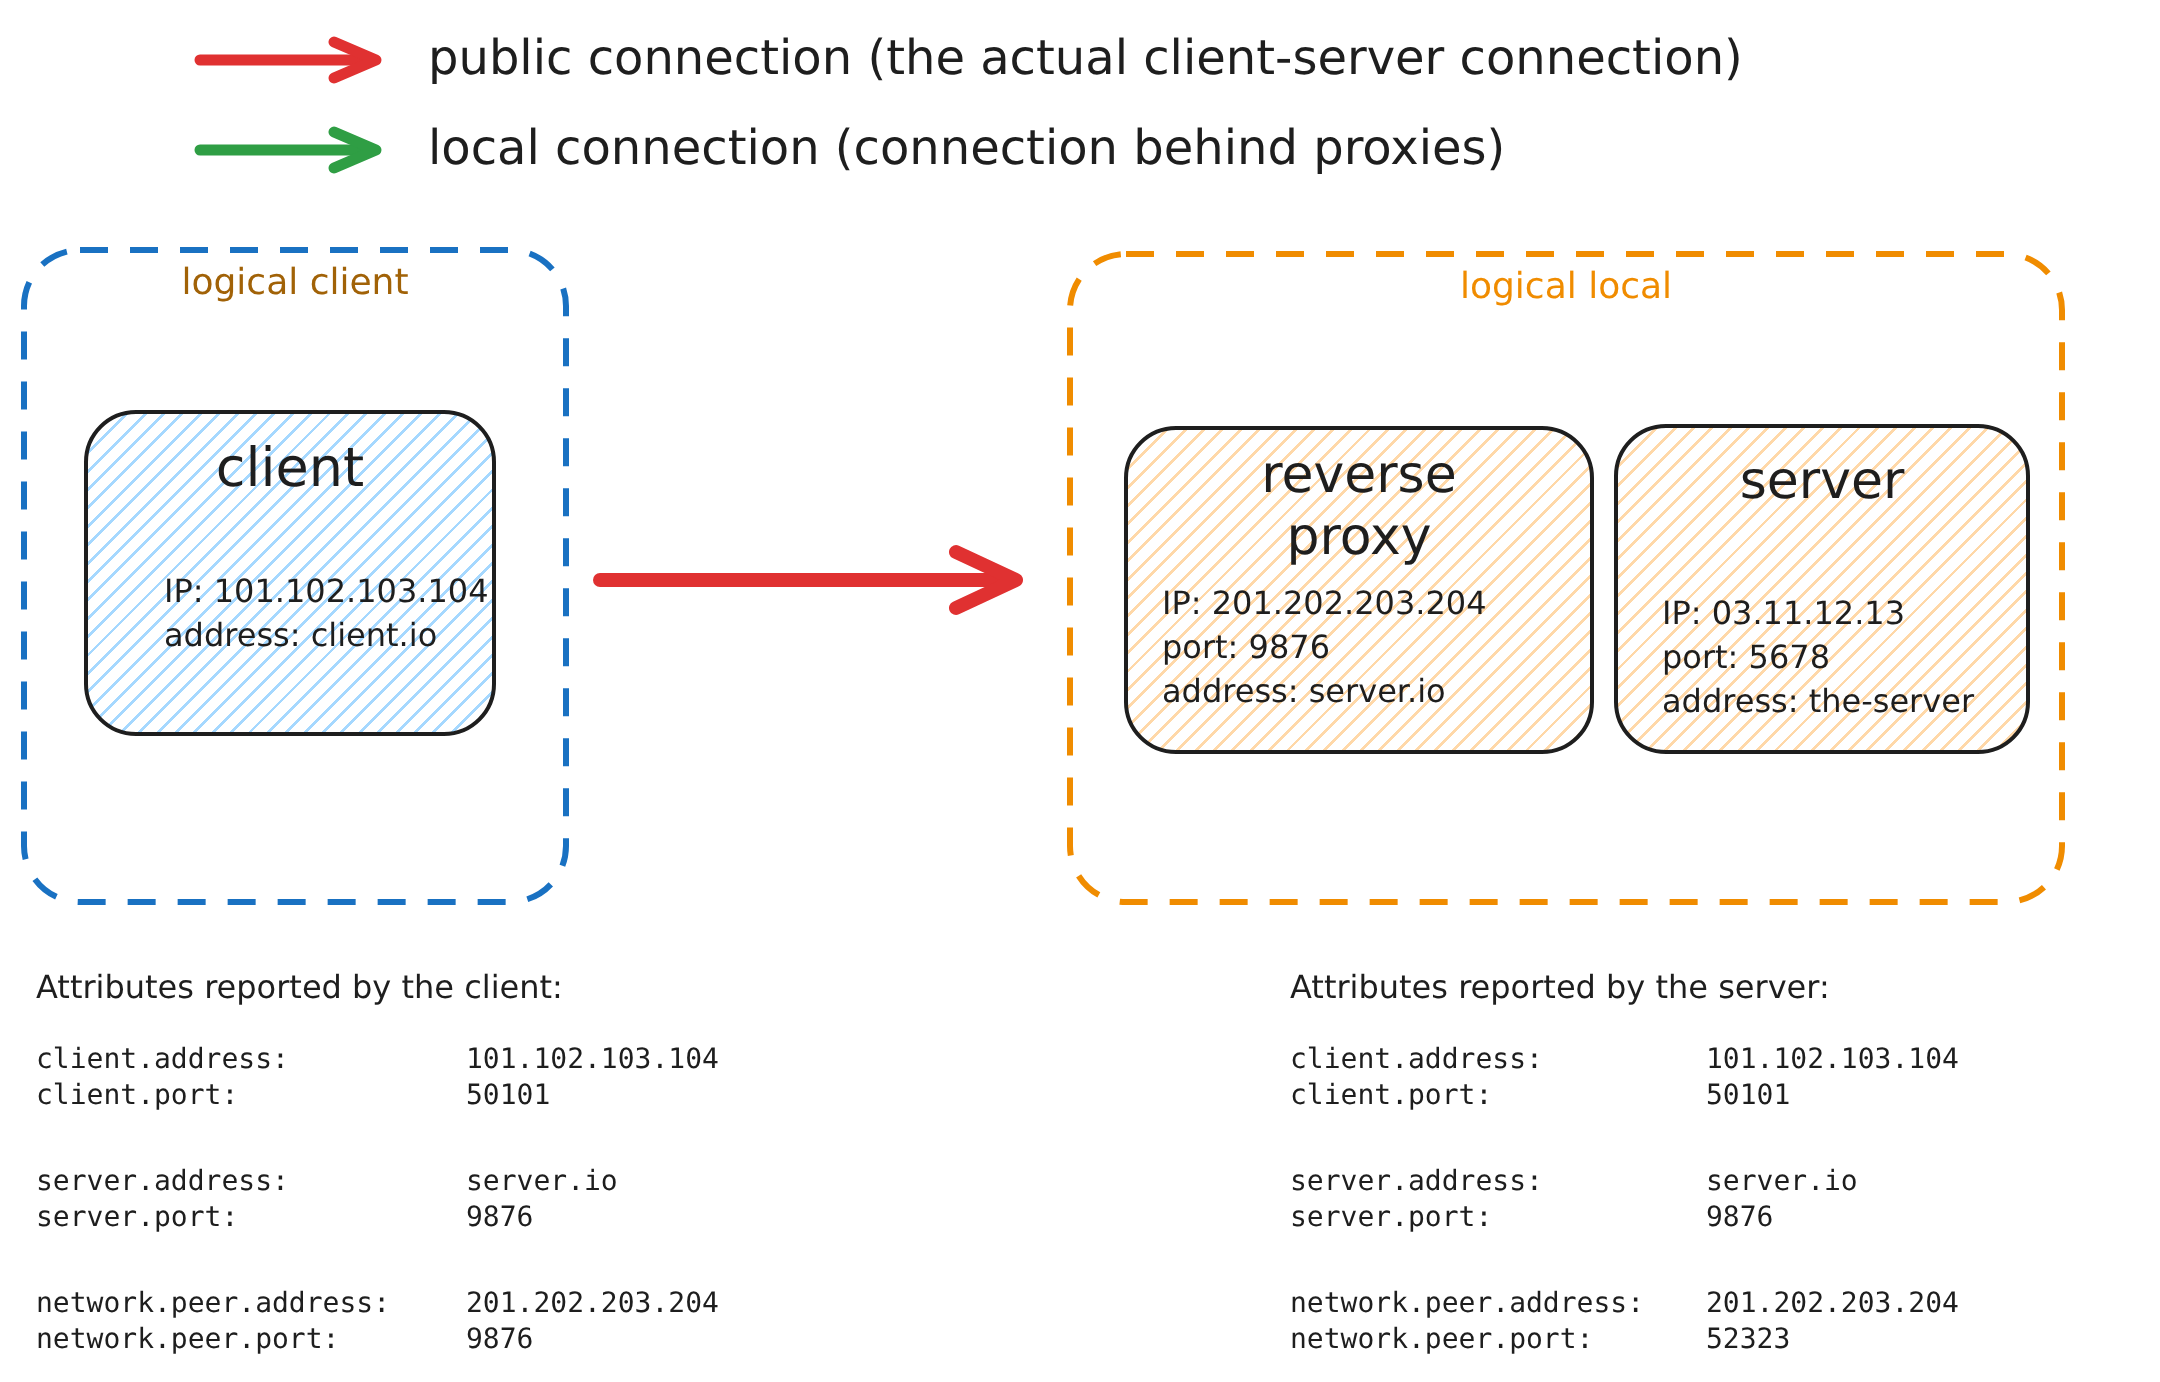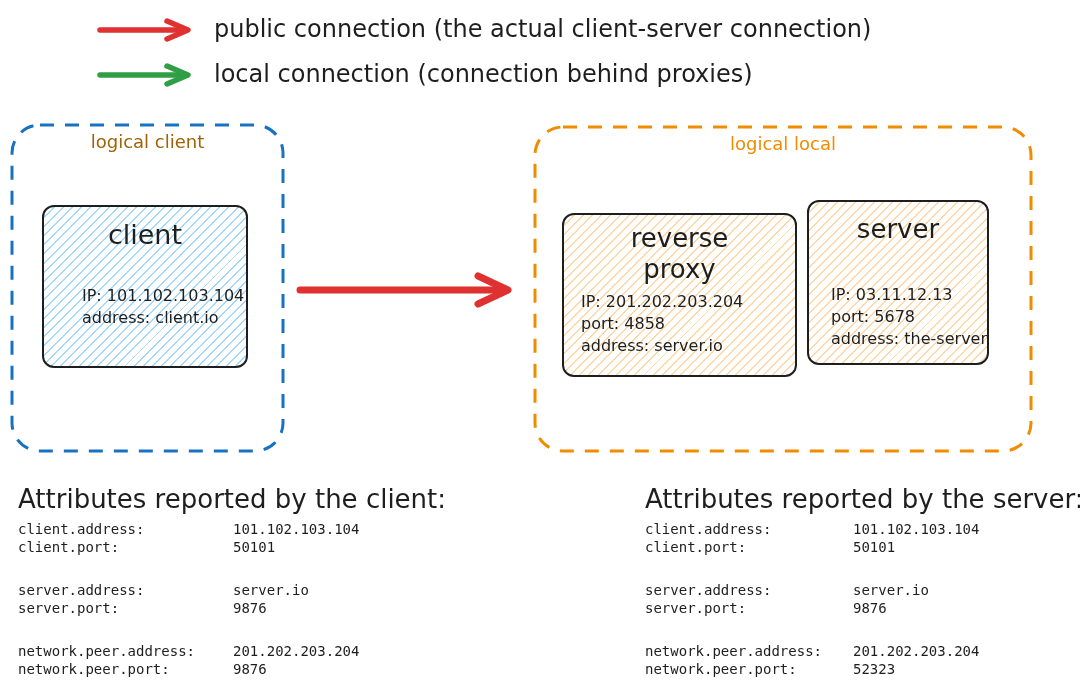--- a/index.html
+++ b/index.html
@@ -30,21 +30,21 @@
     font-size: 18px;
     white-space: nowrap;
   }
   .group-label.blue   { color: #a16207; }
   .group-label.orange { color: #f08c00; }
 
   
   .node {
     position: absolute;
     border: 2.5px solid #1e1e1e;
-    border-radius: 12px;
+    border-radius: 26px;
     overflow: hidden;
   }
   .node.blue-fill {
     background:
       repeating-linear-gradient(135deg,
         #a5d8ff 0px, #a5d8ff 1.4px,
         rgba(255,255,255,0) 1.4px, rgba(255,255,255,0) 6.5px);
   }
   .node.orange-fill {
     background:
@@ -63,23 +63,23 @@
     position: absolute;
     font-size: 16px;
     line-height: 22px;
     white-space: nowrap;
     color: #1e1e1e;
   }
 
   
   .attr-panel { position: absolute; }
   .attr-title {
-    font-size: 26px;
-    color: #1e1e1e;
-    margin-bottom: 7px;
+    font-size: 16px;
+    color: #1e1e1e;
+    margin-bottom: 19px;
     white-space: nowrap;
   }
   .attr-group { margin-bottom: 26px; }
   .attr-row {
     display: grid;
     font-family: "DejaVu Sans Mono", monospace;
     font-size: 14px;
     line-height: 17.5px;
     white-space: nowrap;
   }
@@ -126,26 +126,26 @@
   <div class="abs" style="left:533px; top:125px; width:500px; height:328px;">
     <svg class="group-rect" width="500" height="328">
       <rect x="2" y="2" width="496" height="324" rx="28" fill="none" stroke="#f08c00" stroke-width="3" stroke-dasharray="14 11"></rect>
     </svg>
     <div class="group-label orange" style="top:8px;">logical local</div>
 
     <div class="node orange-fill" style="left:29px; top:88px; width:235px; height:164px;">
       <div class="node-title narrow" style="margin-top:8px; font-size:26px;">reverse proxy</div>
       <div class="node-info" style="left:17px; top:76px;">
         <div>IP: 201.202.203.204</div>
-        <div>port: 4858</div>
+        <div>port: 9876</div>
         <div>address: server.io</div>
       </div>
     </div>
 
-    <div class="node orange-fill" style="left:274px; top:75px; width:182px; height:165px;">
+    <div class="node orange-fill" style="left:274px; top:87px; width:208px; height:165px;">
       <div class="node-title" style="margin-top:12px; font-size:26px;">server</div>
       <div class="node-info" style="left:22px; top:82px;">
         <div>IP: 03.11.12.13</div>
         <div>port: 5678</div>
         <div>address: the-server</div>
       </div>
     </div>
   </div>
 
   <div class="attr-panel left" style="left:18px; top:484px;">

